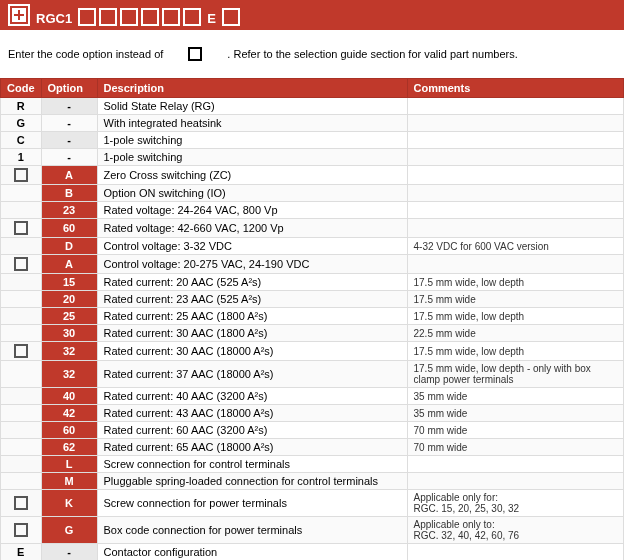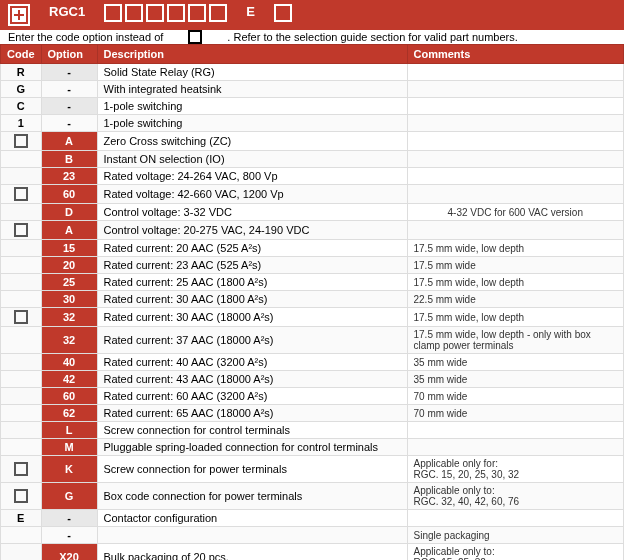--- a/index.html
+++ b/index.html
@@ -7,22 +7,22 @@
       font-family: Arial, sans-serif;
       font-size: 11px;
       background: #fff;
       width: 624px;
     }
 
     .header-bar {
       background: #c0392b;
       padding: 4px 8px;
       display: flex;
-      align-items: flex-start;
-      gap: 19px;
+      align-items: flex-end;
+      gap: 6px;
     }
 
     .header-icon {
       width: 22px;
       height: 22px;
       background: #fff;
       display: flex;
       align-items: center;
       justify-content: center;
       font-weight: bold;
@@ -49,21 +49,21 @@
       background: transparent;
     }
 
     .code-letter {
       color: #fff;
       font-weight: bold;
       font-size: 13px;
     }
 
     .intro-text {
-      padding: 0 8px;
+      padding: 17px 8px;
       font-size: 11px;
       color: #000;
       display: flex;
       align-items: center;
       gap: 22px;
     }
 
     .square-placeholder {
       display: inline-block;
       width: 14px;
@@ -200,40 +200,40 @@
       </tr>
       <tr>
         <td class="code-cell"><span class="checkbox-sq"></span></td>
         <td class="option-cell red">A</td>
         <td class="desc-cell">Zero Cross switching (ZC)</td>
         <td class="comment-cell" style="white-space: pre-line;"></td>
       </tr>
       <tr>
         <td class="code-cell"></td>
         <td class="option-cell red">B</td>
-        <td class="desc-cell">Instant ON selection (IO)</td>
+        <td class="desc-cell">Option ON switching (IO)</td>
         <td class="comment-cell" style="white-space: pre-line;"></td>
       </tr>
       <tr>
         <td class="code-cell"></td>
         <td class="option-cell red">23</td>
         <td class="desc-cell">Rated voltage: 24-264 VAC, 800 Vp</td>
         <td class="comment-cell" style="white-space: pre-line;"></td>
       </tr>
       <tr>
         <td class="code-cell"><span class="checkbox-sq"></span></td>
         <td class="option-cell red">60</td>
         <td class="desc-cell">Rated voltage: 42-660 VAC, 1200 Vp</td>
         <td class="comment-cell" style="white-space: pre-line;"></td>
       </tr>
       <tr>
         <td class="code-cell"></td>
         <td class="option-cell red">D</td>
         <td class="desc-cell">Control voltage: 3-32 VDC</td>
-        <td class="comment-cell" style="white-space: pre-line; text-align: center;">4-32 VDC for 600 VAC version</td>
+        <td class="comment-cell" style="white-space: pre-line;">4-32 VDC for 600 VAC version</td>
       </tr>
       <tr>
         <td class="code-cell"><span class="checkbox-sq"></span></td>
         <td class="option-cell red">A</td>
         <td class="desc-cell">Control voltage: 20-275 VAC, 24-190 VDC</td>
         <td class="comment-cell" style="white-space: pre-line;"></td>
       </tr>
       <tr>
         <td class="code-cell"></td>
         <td class="option-cell red">15</td>

